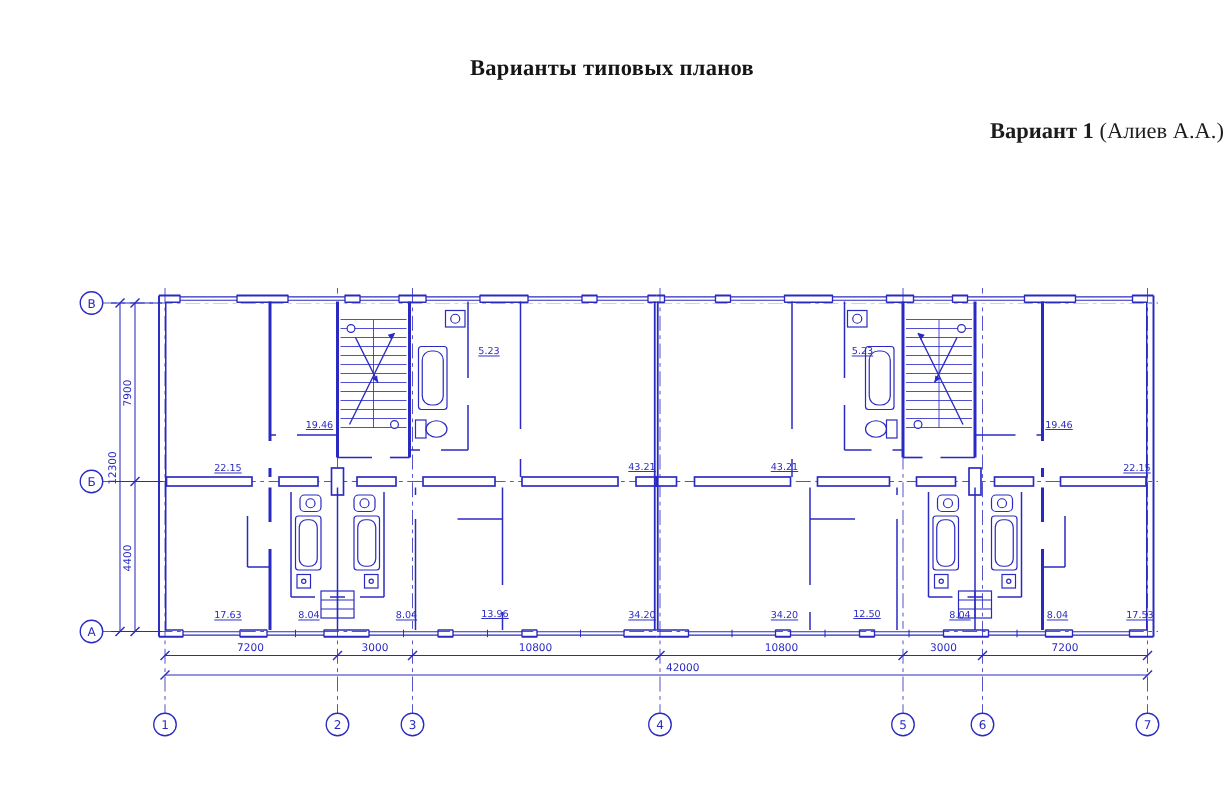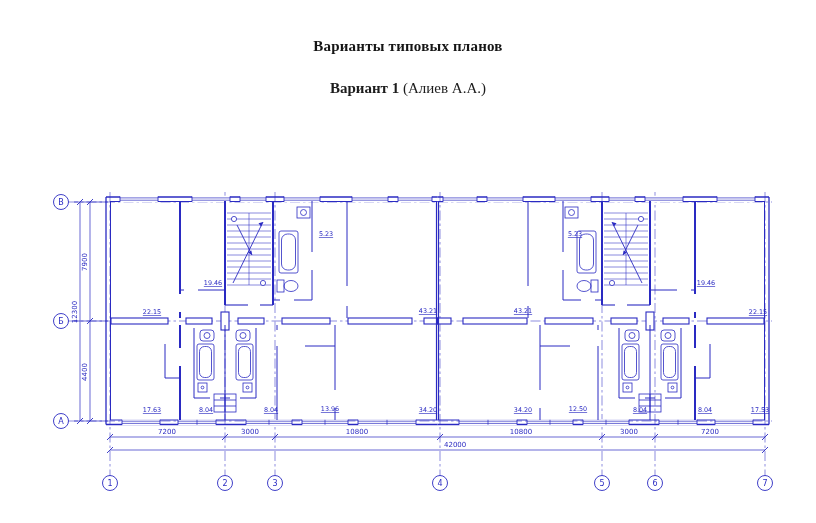--- a/index.html
+++ b/index.html
@@ -1,20 +1,20 @@
 <!DOCTYPE html>
 <html><head>
 <meta charset="utf-8">
 <style>
   html,body{margin:0;padding:0;background:#ffffff;}
   .page{position:relative;width:816px;height:523px;background:#ffffff;overflow:hidden;
         font-family:"Liberation Serif", serif;}
   .title{position:absolute;top:38px;left:0;width:100%;text-align:center;
          font-size:15px;font-weight:bold;color:#151515;letter-spacing:.2px;}
-  .subtitle{position:absolute;top:80px;left:0;width:100%;text-align:center;
+  .subtitle{position:absolute;top:80px;left:0;width:100%;text-align:right;
             font-size:15px;color:#1c1c1c;}
   .subtitle .b{font-weight:bold;}
   svg{position:absolute;left:0;top:0;}
   svg text{font-family:"DejaVu Sans", sans-serif;fill:#2a2ac2;}
   .rl{font-size:6.4px;text-decoration:underline;}
   .dt{font-size:7px;}
   .ax{font-size:8px;}
 </style>
 </head>
 <body>

